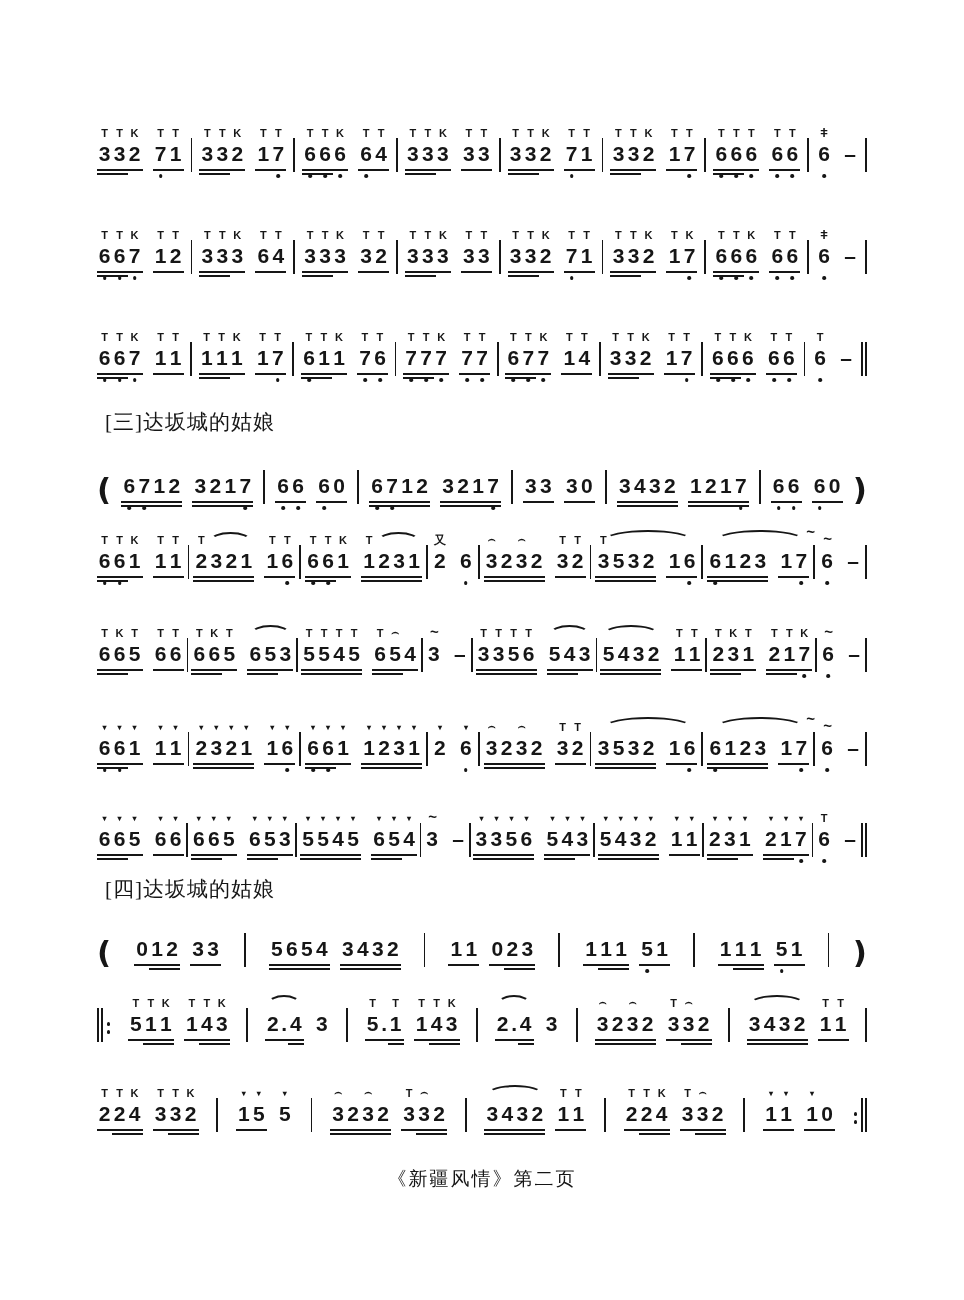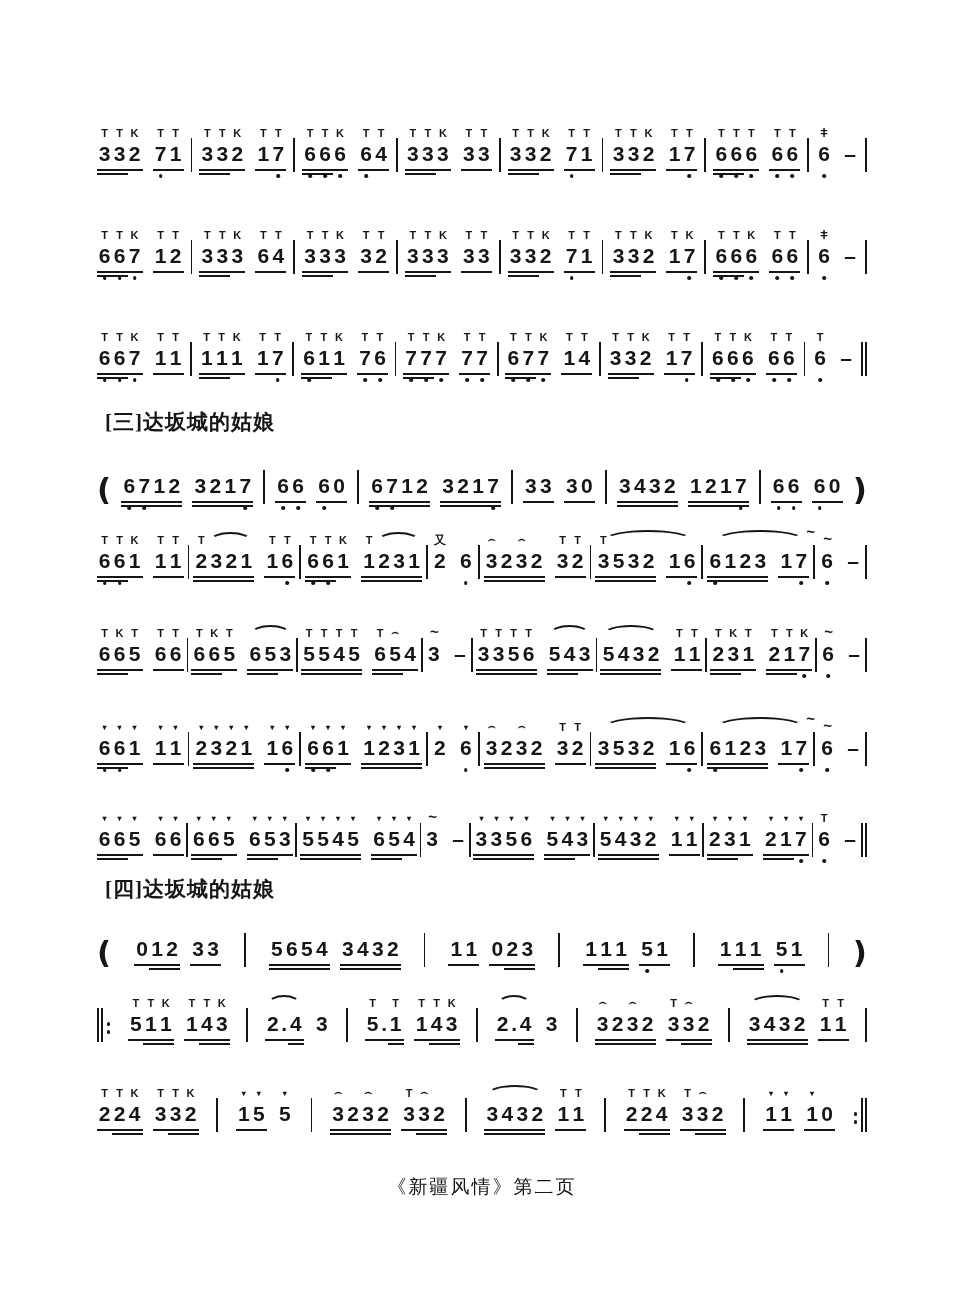--- a/index.html
+++ b/index.html
@@ -1,21 +1,21 @@
 <!DOCTYPE html>
 <html><head>
 <meta charset="utf-8">
 <style>
   html,body{margin:0;padding:0;background:#fff;}
   body{width:964px;height:1300px;overflow:hidden;color:#161616;
        font-family:"Liberation Sans",sans-serif;}
   .sheet{width:770px;margin:0 auto;padding-top:124px;}
 
   .line{display:flex;justify-content:space-between;align-items:flex-end;}
-  .heading{font-family:"Liberation Serif",serif;font-weight:700;font-size:21px;
+  .heading{font-family:"Liberation Serif",serif;font-weight:400;font-size:21px;
            letter-spacing:1px;padding-left:8px;}
 
   .bar{display:flex;gap:11px;position:relative;}
   .grp{display:flex;position:relative;}
 
   .cell{display:flex;flex-direction:column;align-items:center;width:15px;}
   .cell.narrow{width:8px;}
   .art{height:17px;line-height:18px;font-weight:700;font-size:11px;
        font-family:"Liberation Sans",sans-serif;white-space:pre;}
   .art.wedge{font-size:8px;line-height:20px;}
@@ -44,21 +44,21 @@
        letter-spacing:-1px;}
 
   .blwrap{display:flex;align-items:flex-end;gap:2.5px;}
   .bl{display:block;width:1.8px;height:34px;background:#161616;margin-bottom:8px;}
   .rdots{display:flex;flex-direction:column;gap:4.5px;margin:0 1px 16px;}
   .rdots i{display:block;width:3.6px;height:3.6px;border-radius:50%;background:#161616;}
 
   .paren{font-size:31px;font-weight:700;line-height:1;margin-bottom:7px;
          font-family:"DejaVu Sans",sans-serif;}
 
-  .footer{width:100%;text-align:center;margin-top:34px;font-size:19px;
+  .footer{width:100%;text-align:center;margin-top:26px;font-size:19px;
           letter-spacing:2px;font-family:Liberation Sans, sans-serif;}
 </style>
 </head>
 <body>
 
 <main class="sheet">
 
   <div class="line" style="margin-bottom: 46px;">
       <div class="bar">
         <span class="grp">

